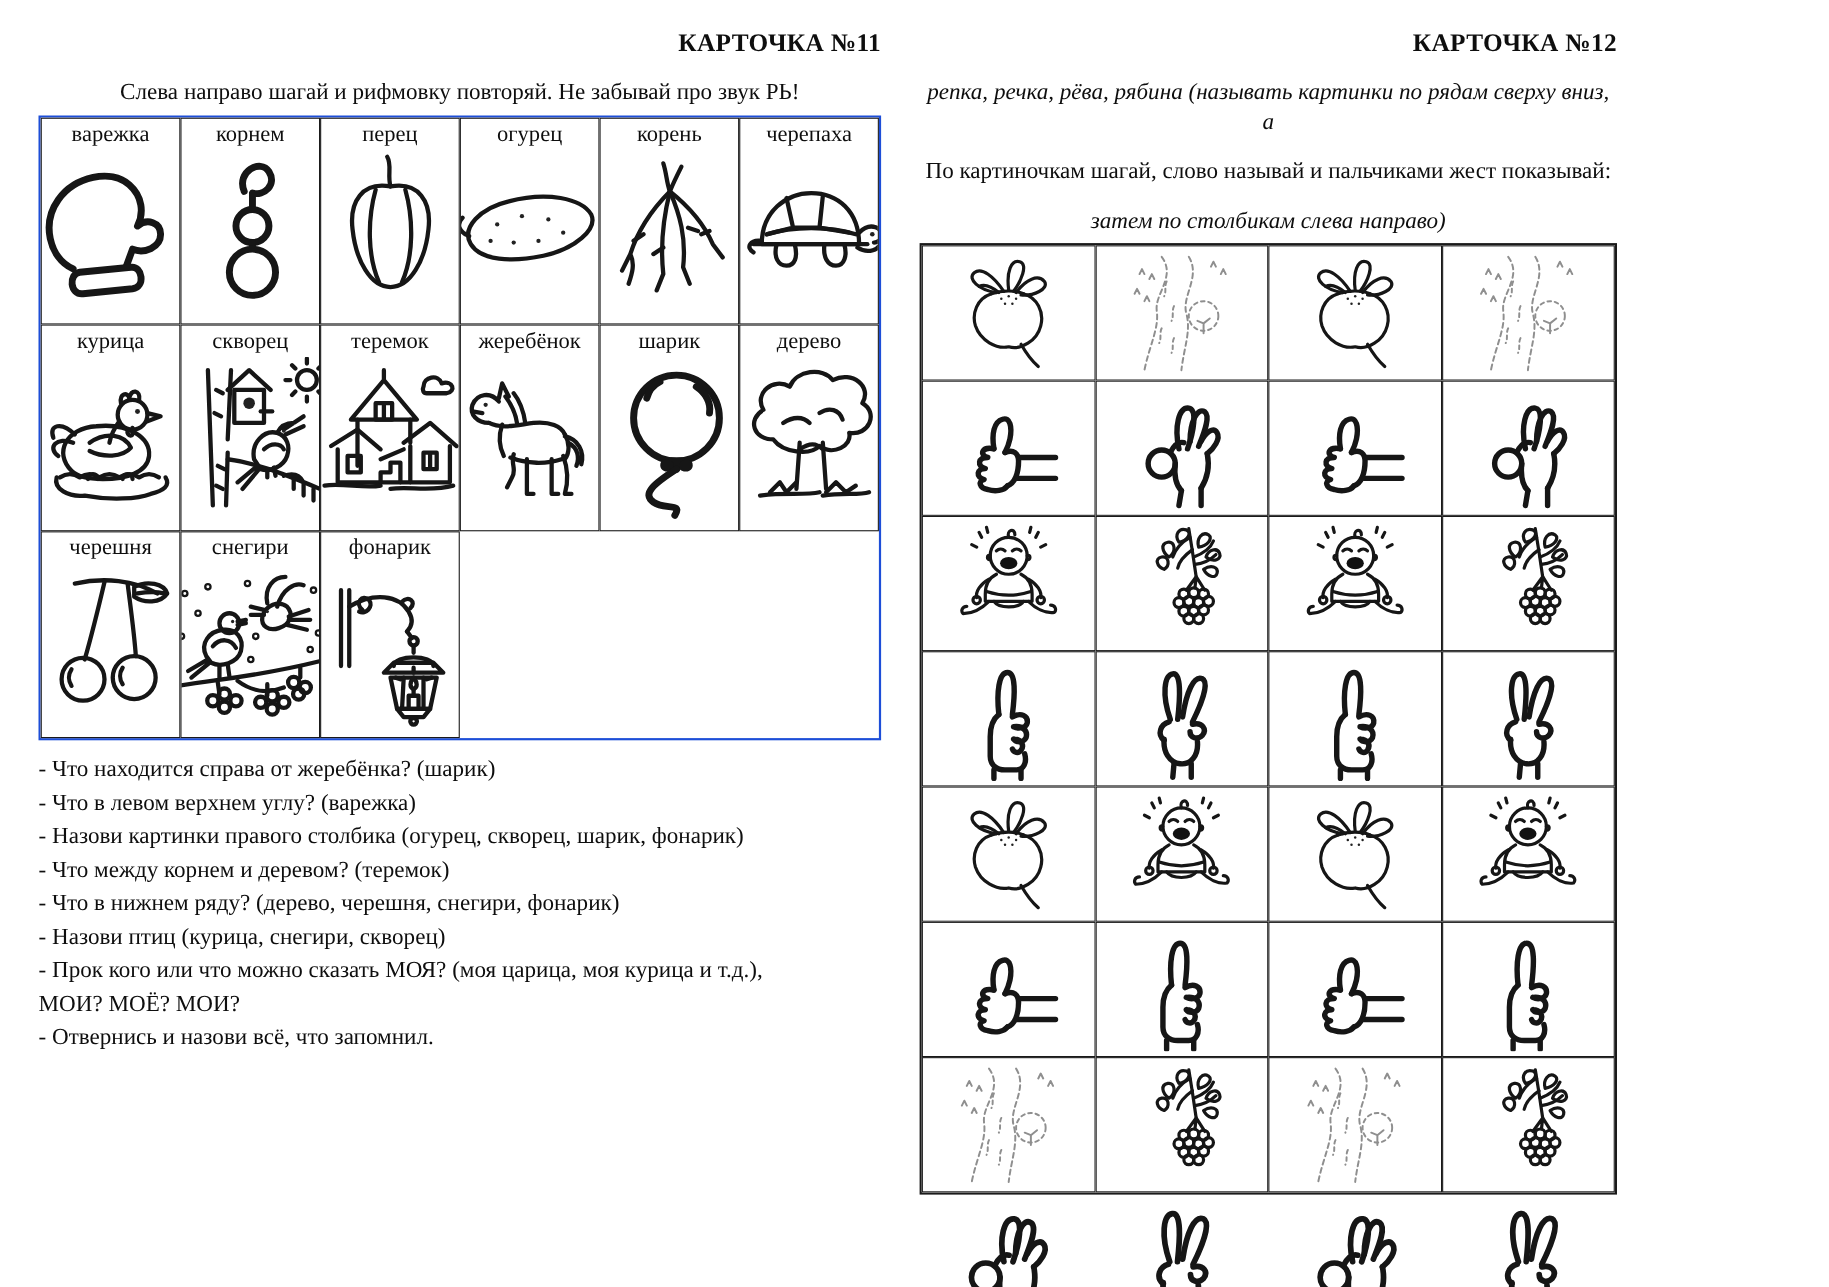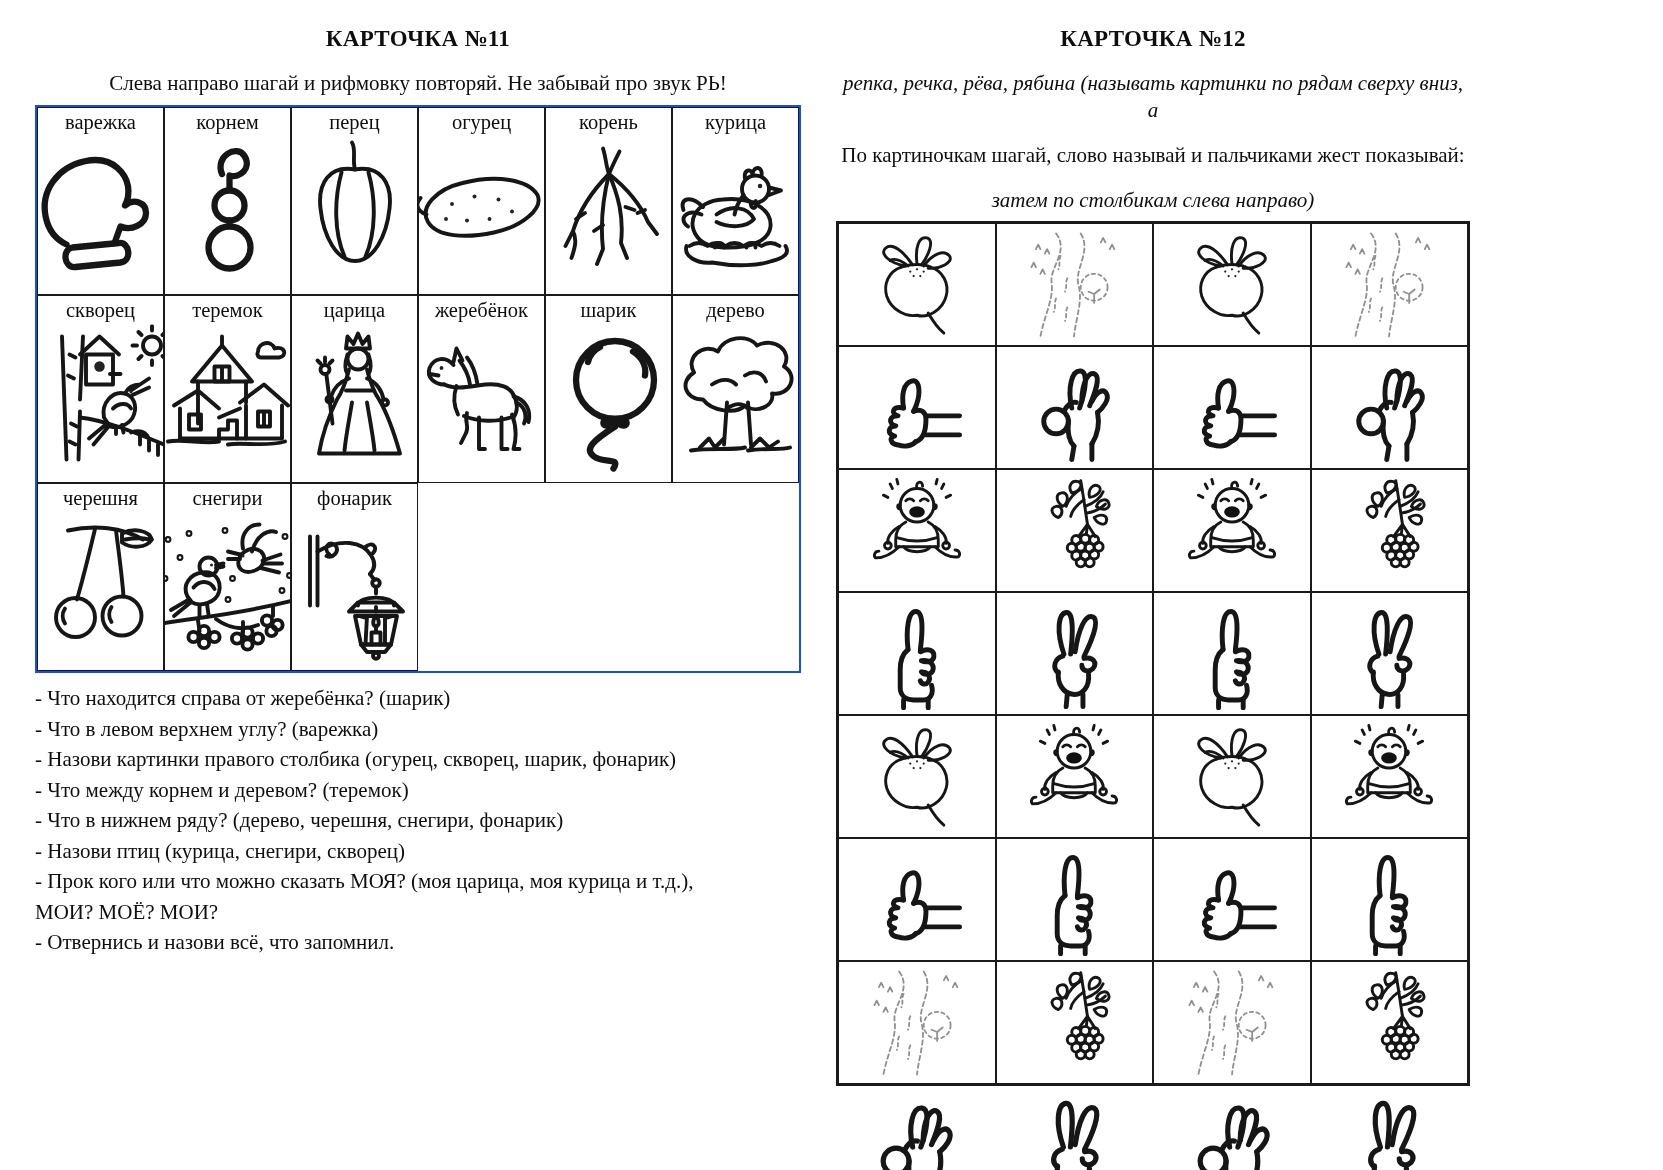--- a/index.html
+++ b/index.html
@@ -3,21 +3,21 @@
 <meta charset="utf-8">
 <style>
   html,body{margin:0;padding:0}
   body{
     width:1663px;height:1170px;background:#ffffff;position:relative;
     font-family:"Liberation Serif", serif;color:#0e0e0e;overflow:hidden;
   }
   .page{position:absolute;top:26px}
   #p11{left:35px;width:766px}
   #p12{left:836px;width:634px}
-  .card-title{text-align:center;font-weight:bold;font-size:23px;letter-spacing:.3px}
+  .card-title{text-align:right;font-weight:bold;font-size:23px;letter-spacing:.3px}
   .card-sub{text-align:center;font-size:21px;margin-top:18px;line-height:27px}
   .italic{font-style:italic}
   .grid11{margin-top:8px;border:2px solid #1d4ed8;display:grid;grid-template-columns:repeat(6,1fr)}
   .cell11{border:1px solid #1a1a1a;height:186px;display:flex;flex-direction:column;align-items:center;overflow:hidden;background:#fff}
   .cell-label{font-size:20.5px;line-height:26px;margin-top:1px;white-space:nowrap}
   .questions{margin-top:10px}
   .q{font-size:21px;line-height:30.5px}
   .grid12{margin-top:7px;border:2px solid #1a1a1a;display:grid;grid-template-columns:repeat(4,1fr)}
   .cell12{border:1px solid #1a1a1a;height:121px;display:flex;align-items:center;justify-content:center;background:#fff;overflow:hidden}
   .bottomrow12{display:grid;grid-template-columns:repeat(4,1fr);margin-top:2px}
@@ -366,42 +366,42 @@
         </svg>
     </div>
 
     <div class="cell11">
       <div class="cell-label">корень</div>
       <svg class="art" width="150" height="153" viewBox="0 0 100 100">
           <use href="#sym-root"></use>
         </svg>
     </div>
     <div class="cell11">
+      <div class="cell-label">черепаха</div>
+      <svg class="art" width="150" height="153" viewBox="0 0 100 100">
+          <use href="#sym-turtle"></use>
+        </svg>
+    </div>
+    <div class="cell11">
       <div class="cell-label">курица</div>
       <svg class="art" width="150" height="153" viewBox="0 0 100 100">
           <use href="#sym-hen"></use>
         </svg>
     </div>
     <div class="cell11">
       <div class="cell-label">скворец</div>
       <svg class="art" width="150" height="153" viewBox="0 0 100 100">
           <use href="#sym-starling"></use>
         </svg>
     </div>
 
     <div class="cell11">
       <div class="cell-label">теремок</div>
       <svg class="art" width="150" height="153" viewBox="0 0 100 100">
           <use href="#sym-teremok"></use>
-        </svg>
-    </div>
-    <div class="cell11">
-      <div class="cell-label">царица</div>
-      <svg class="art" width="150" height="153" viewBox="0 0 100 100">
-          <use href="#sym-queen"></use>
         </svg>
     </div>
     <div class="cell11">
       <div class="cell-label">жеребёнок</div>
       <svg class="art" width="150" height="153" viewBox="0 0 100 100">
           <use href="#sym-foal"></use>
         </svg>
     </div>
     <div class="cell11">
       <div class="cell-label">шарик</div>

